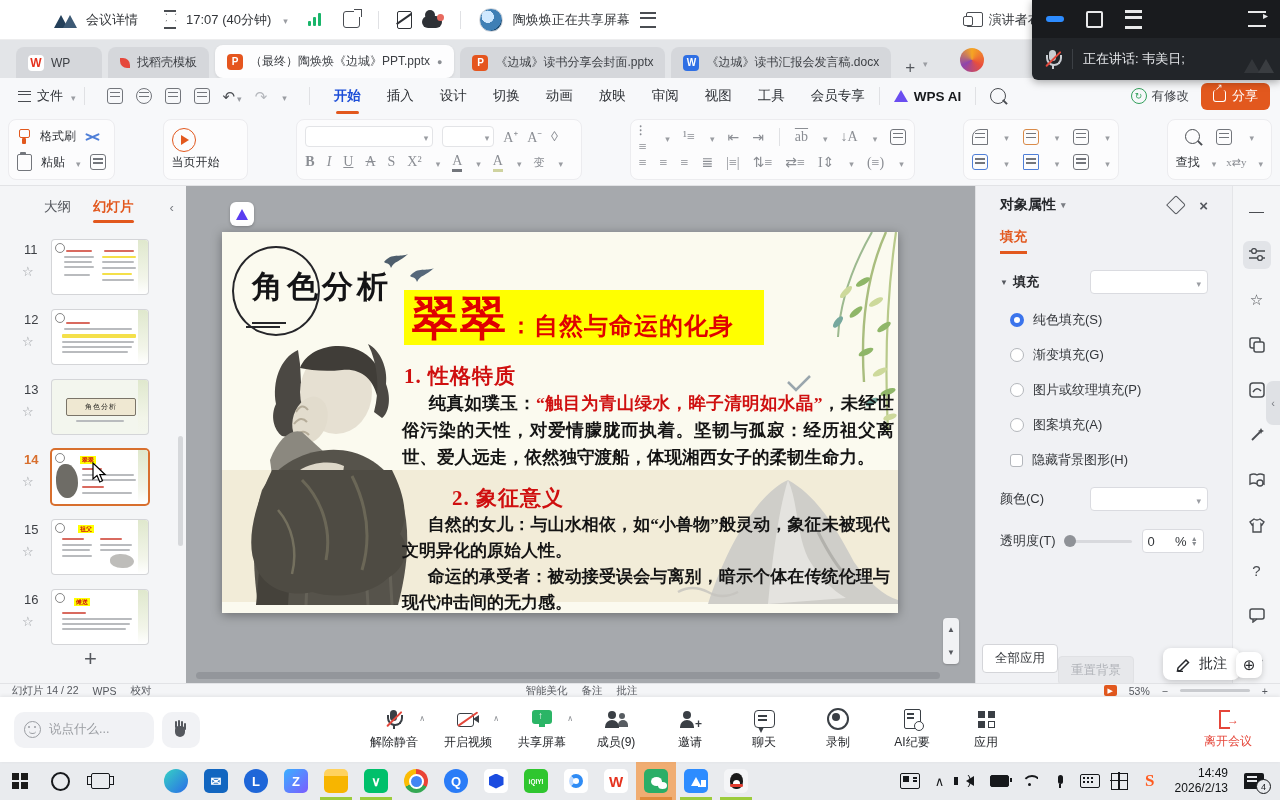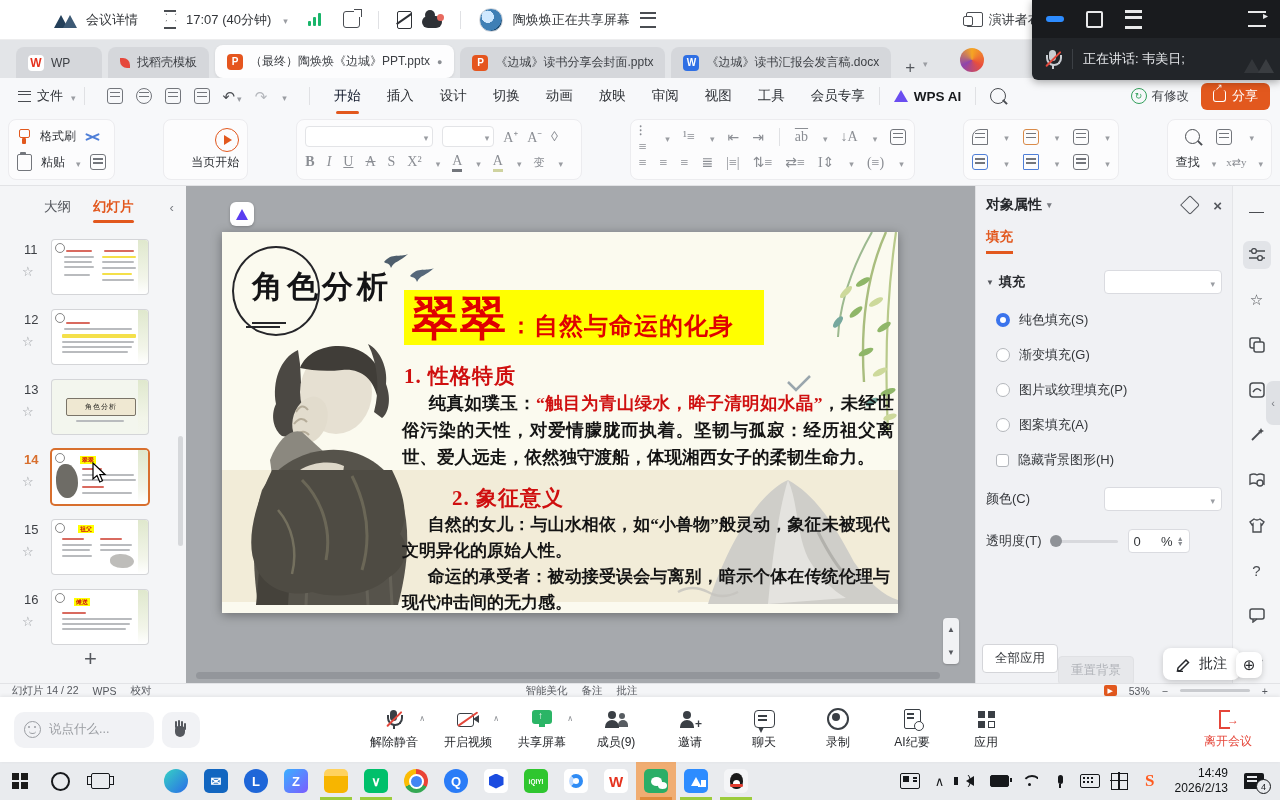--- a/index.html
+++ b/index.html
@@ -67,37 +67,37 @@
   .menubar{left:0;top:78px;width:1280px;height:36px;background:#f7f8fa;display:flex;align-items:center;padding:0 10px 0 18px;box-sizing:border-box;}
   .mb-file{display:flex;align-items:center;gap:6px;font-size:13px;color:#2e3136;}
   .mb-ham{width:13px;height:9px;border-top:1.6px solid #4a4d52;border-bottom:1.6px solid #4a4d52;position:relative;}
   .mb-ham::after{content:"";position:absolute;left:0;top:2.4px;width:13px;height:1.6px;background:#4a4d52;}
   .qbtns{display:flex;align-items:center;gap:13px;margin:0 14px;}
   .ri{width:16px;height:16px;border:1.5px solid #73767c;border-radius:3px;position:relative;display:inline-block;box-sizing:border-box;}
   .ri::after{content:"";position:absolute;left:2px;right:2px;top:3px;height:1.4px;background:#73767c;box-shadow:0 4px 0 #73767c;}
   .undo{font-size:15px;color:#4a4d52;line-height:1;}
   .undo.dis{color:#b4b7bc;}
   .menu-items{display:flex;align-items:center;gap:26px;margin-left:16px;font-size:13.5px;color:#2e3136;}
-  .mi.active{color:#0f172a;font-weight:normal;position:relative;}
+  .mi.active{color:#1d4ed8;font-weight:bold;position:relative;}
   .mi.active::after{content:"";position:absolute;left:2px;right:2px;bottom:-9px;height:3px;border-radius:2px;background:#e2581e;}
   .wpsai{display:flex;align-items:center;gap:6px;font-weight:bold;color:#17191c;font-size:13.5px;}
   .ai-tri{width:0;height:0;border-left:7px solid transparent;border-right:7px solid transparent;border-bottom:12px solid #6a4df0;position:relative;filter:hue-rotate(0);}
   .srch{width:14px;height:14px;border:1.8px solid #4a4d52;border-radius:50%;position:relative;}
   .srch::after{content:"";position:absolute;left:11px;top:12px;width:6px;height:1.8px;background:#4a4d52;transform:rotate(45deg);}
   .modif{display:flex;align-items:center;gap:5px;margin-left:auto;color:#3c3f44;font-size:12.5px;}
   .modif .dot{width:14px;height:14px;border:1.5px solid #33a05c;border-radius:50%;color:#33a05c;font-size:9px;display:flex;align-items:center;justify-content:center;}
   .sharebtn{margin-left:12px;background:#e2581e;color:#fff;border-radius:6px;height:27px;padding:0 12px;display:flex;align-items:center;gap:6px;font-size:13px;}
   .share-gl{width:11px;height:11px;border:1.7px solid #fff;border-radius:3px 3px 3px 3px;position:relative;border-top:none;}
   .share-gl::after{content:"↗";position:absolute;left:1px;top:-8px;font-size:9px;color:#fff;}
   
   .toolbar{left:0;top:114px;width:1280px;height:72px;background:#f7f8fa;border-bottom:1px solid #e2e3e6;display:flex;align-items:stretch;padding:5px 6px;box-sizing:border-box;gap:44px;}
   .tgroup{background:#fcfcfd;border:1px solid #ececef;border-radius:8px;margin:0 2px;padding:4px 8px;display:flex;flex-direction:column;justify-content:space-between;position:relative;}
   .trow{display:flex;align-items:center;gap:9px;height:26px;}
   .tlabel{font-size:12px;color:#2e3136;white-space:nowrap;}
-  .tb-big{display:flex;flex-direction:column;align-items:flex-end;justify-content:center;gap:2px;}
+  .tb-big{display:flex;flex-direction:column;align-items:flex-start;justify-content:center;gap:2px;}
   .playcirc{width:22px;height:22px;border:1.6px solid #e2581e;border-radius:50%;position:relative;}
   .playcirc::after{content:"";position:absolute;left:8px;top:6px;border-left:8px solid #e2581e;border-top:5px solid transparent;border-bottom:5px solid transparent;}
   .gletter{font-family:"Liberation Serif",serif;color:#8b8e94;font-size:14px;}
   .combo{height:21px;background:#fff;border:1px solid #e3e4e7;border-radius:4px;display:flex;align-items:center;justify-content:flex-end;padding:0 4px;box-sizing:border-box;}
   .scis{width:16px;height:14px;position:relative;}
   .scis::before,.scis::after{content:"";position:absolute;top:6px;left:0;width:15px;height:1.8px;background:#4f7fd8;border-radius:2px;}
   .scis::before{transform:rotate(24deg);}
   .scis::after{transform:rotate(-24deg);}
   .clipb{width:13px;height:15px;border:1.5px solid #73767c;border-radius:2px;position:relative;}
   .clipb::after{content:"";position:absolute;left:2px;top:-3px;width:6px;height:3px;background:#73767c;border-radius:1px;}
@@ -144,21 +144,21 @@
   .s-title{position:absolute;left:30px;top:34px;font-size:31px;font-weight:900;color:#141416;letter-spacing:4px;white-space:nowrap;}
   .s-head{position:absolute;left:182px;top:58px;width:360px;height:55px;background:#ffff00;display:flex;align-items:flex-end;padding:2px 8px;box-sizing:border-box;gap:2px;}
   .s-head .big{font-size:46px;line-height:48px;font-weight:900;color:#e00000;letter-spacing:2px;}
   .s-head .col{font-size:22px;font-weight:900;color:#e00000;line-height:34px;}
   .s-head .sub{font-size:24px;line-height:34px;font-weight:900;color:#e00000;letter-spacing:1px;white-space:nowrap;}
   .s-sec{position:absolute;font-size:21px;font-weight:900;color:#cf0f0f;letter-spacing:1px;}
   .s-p{position:absolute;width:492px;font-size:17.5px;line-height:27px;color:#141414;font-weight:700;text-align:justify;}
   .s-p .red{color:#cf0f0f;}
   .s-p .ind{display:inline-block;width:1.5em;}
   
-  .rightpanel{left:975px;top:0;width:257px;height:497px;background:#f0f1f4;border-left:1px solid #dfe0e3;box-sizing:border-box;padding:10px 10px;}
+  .rightpanel{left:975px;top:0;width:257px;height:497px;background:#f0f1f4;border-left:1px solid #dfe0e3;box-sizing:border-box;padding:10px 24px;}
   .rp-head{display:flex;align-items:center;font-size:14px;font-weight:bold;color:#26282c;}
   .rp-head .caret{font-size:9px;color:#7a7d83;margin-left:5px;}
   .rp-icons{margin-left:auto;display:flex;gap:16px;align-items:center;color:#55585e;}
   .pinic{width:12px;height:12px;border:1.7px solid #55585e;border-radius:2px 2px 2px 0;transform:rotate(45deg);}
   .closex{font-size:15px;}
   .rp-tab{margin-top:14px;color:#e2581e;font-weight:bold;font-size:13.5px;display:inline-block;border-bottom:3px solid #e2581e;padding-bottom:5px;}
   .rp-sec{margin-top:16px;display:flex;align-items:center;}
   .rp-sec .tri{font-size:8px;color:#55585e;margin-right:5px;}
   .rp-sec .lbl{font-weight:bold;font-size:13px;color:#26282c;}
   .rp-combo{margin-left:auto;width:118px;height:24px;background:#fff;border:1px solid #dadbe0;border-radius:4px;display:flex;align-items:center;justify-content:flex-end;padding-right:6px;box-sizing:border-box;}

